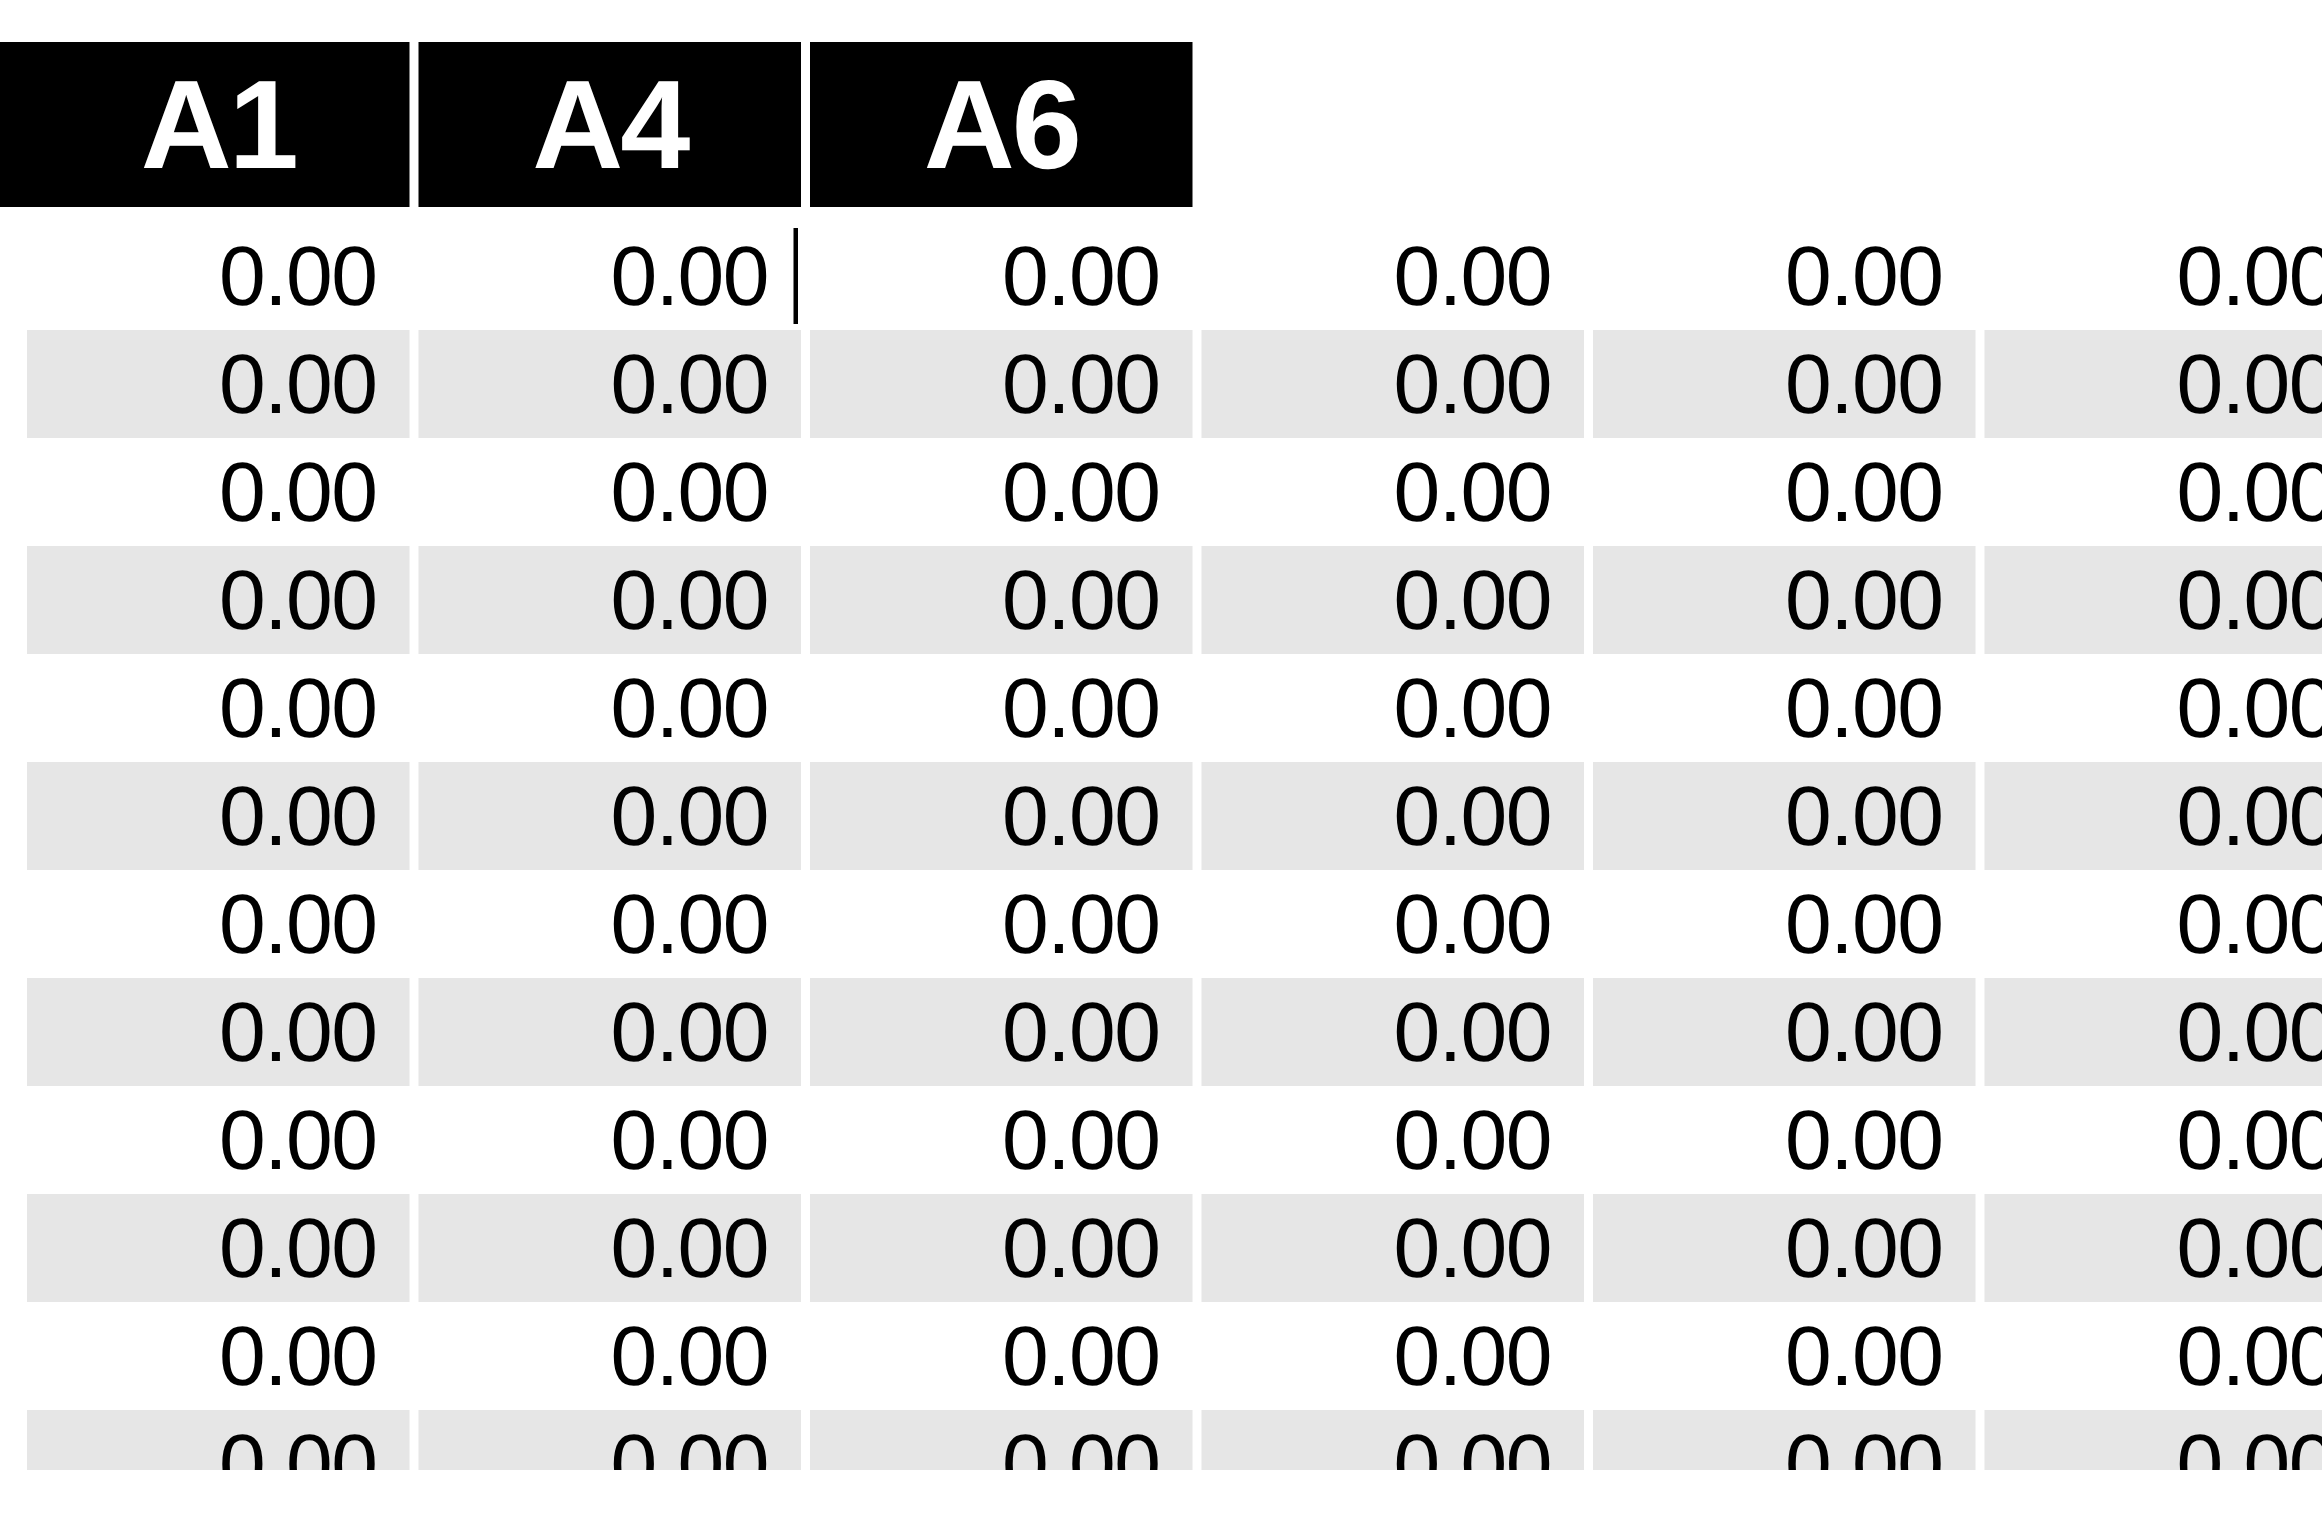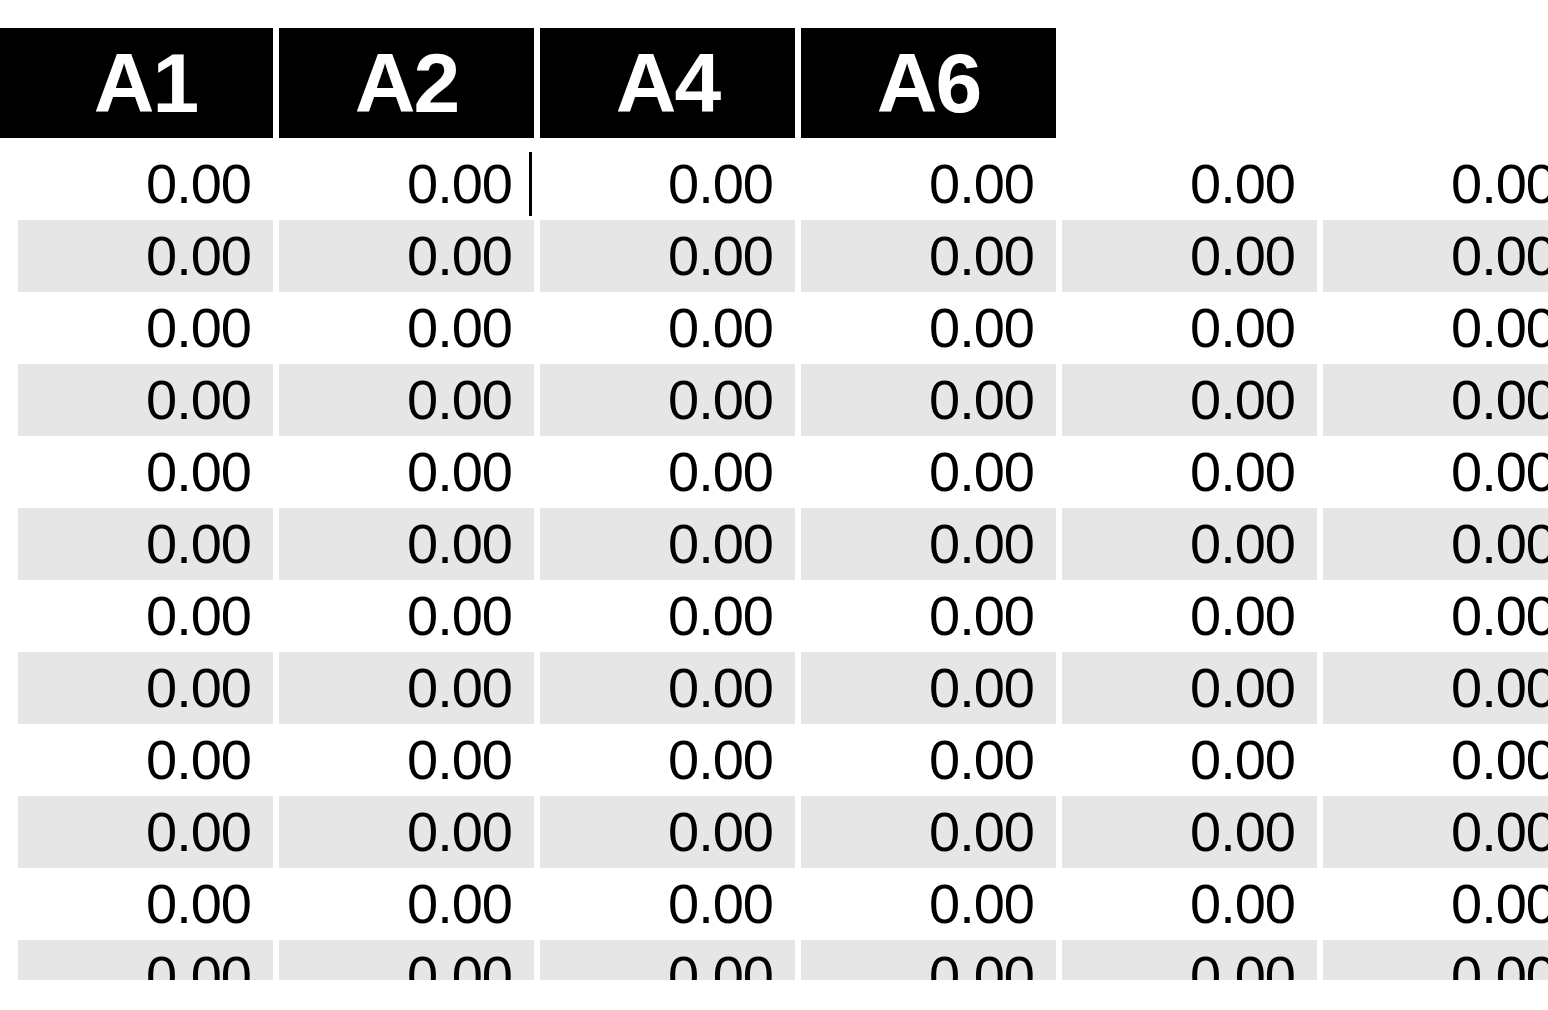--- a/index.html
+++ b/index.html
@@ -78,21 +78,20 @@
   }
 </style>
 </head>
 <body>
 
 <div class="sheet">
 
   <div class="row header-row">
     <div class="gutter"></div>
     <div class="cell">A1</div>
-    <div class="cell">A2</div>
     <div class="cell">A4</div>
     <div class="cell">A6</div>
   </div>
 
   <div class="row data-row odd">
     <div class="gutter"></div>
     <div class="cell">0.00</div>
     <div class="cell"><span>0.00</span><span class="caret"></span></div>
     <div class="cell">0.00</div>
     <div class="cell">0.00</div>

